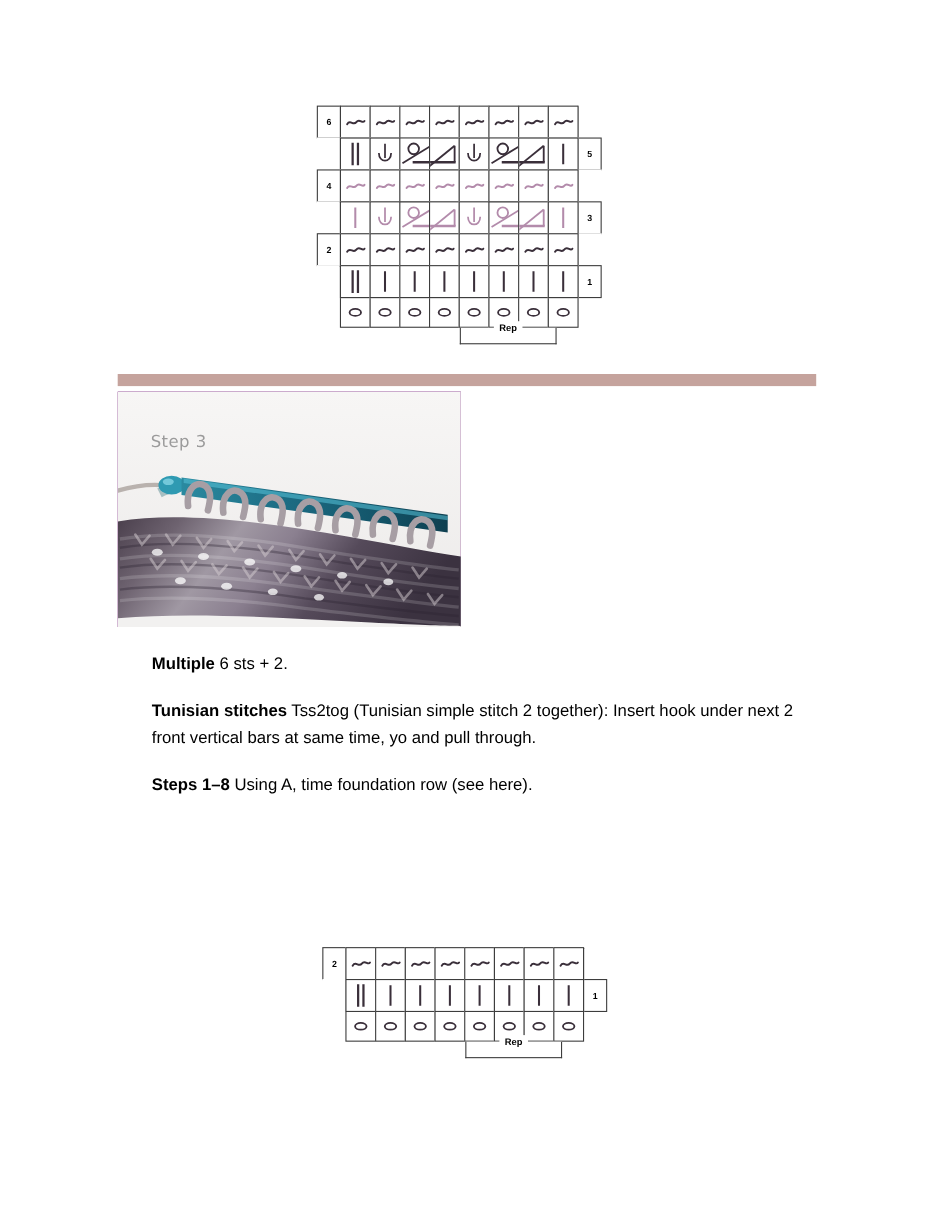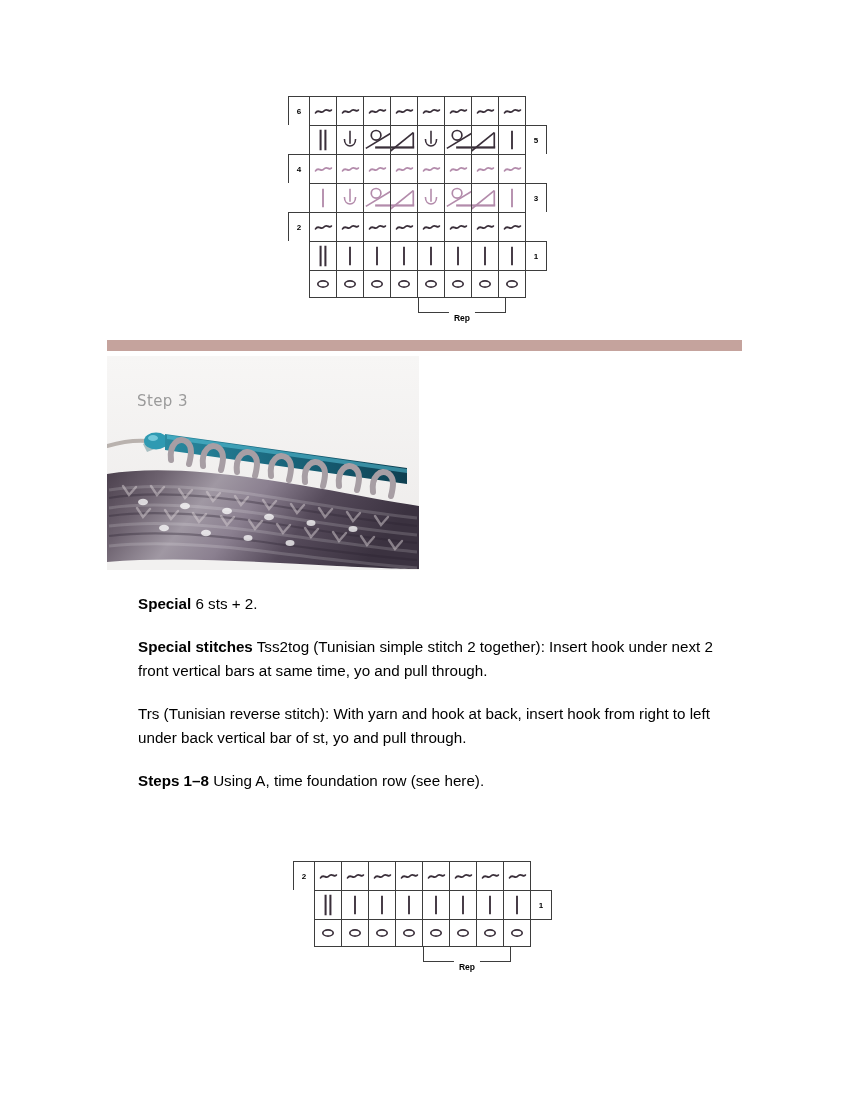--- a/index.html
+++ b/index.html
@@ -66,21 +66,20 @@
     position: absolute;
     top: -6px;
     left: 50%;
     transform: translateX(-50%);
     background: #fff;
     padding: 0 5px;
     font-size: 8.5px;
     font-weight: bold;
     line-height: 12px;
     font-family: "Liberation Sans", sans-serif;
-    margin-top: 20px;
   }
 
   
   .rose-bar {
     position: absolute;
     background: #c5a39d;
   }
 
   
   .photo {
@@ -549,26 +548,25 @@
       </g>
 
       <path d="M0,206 C70,200 150,206 230,210 C270,212 295,213 312,213 L312,214 L0,214 Z" fill="#f2f1f0"></path>
     </svg>
   </div>
   <div class="photo-label">Step 3</div>
 </div>
 
 <div class="text-block" style="left:138px; top:592px; width:600px;">
   <p class="para">
-    <b>Special</b><span> 6 sts + 2.</span>
+    <b>Multiple</b><span> 6 sts + 2.</span>
   </p>
   <p class="para">
-    <b>Special stitches</b><span> Tss2tog (Tunisian simple stitch 2 together): Insert hook under next 2 front vertical bars at same time, yo and pull through.</span>
+    <b>Tunisian stitches</b><span> Tss2tog (Tunisian simple stitch 2 together): Insert hook under next 2 front vertical bars at same time, yo and pull through.</span>
   </p>
-  <p class="para">Trs (Tunisian reverse stitch): With yarn and hook at back, insert hook from right to left under back vertical bar of st, yo and pull through.</p>
   <p class="para">
     <b>Steps 1–8</b><span> Using A, time foundation row (see here).</span>
   </p>
 </div>
 
 <div class="chart-wrap" id="chartBottom" style="left:293px; top:862px;">
     <div class="chart">
       <div class="grid-row">
         <div class="numcell" style="width: 22px; height: 30px;">2</div>
         <div class="cell" style="width: 28px; height: 30px;">

